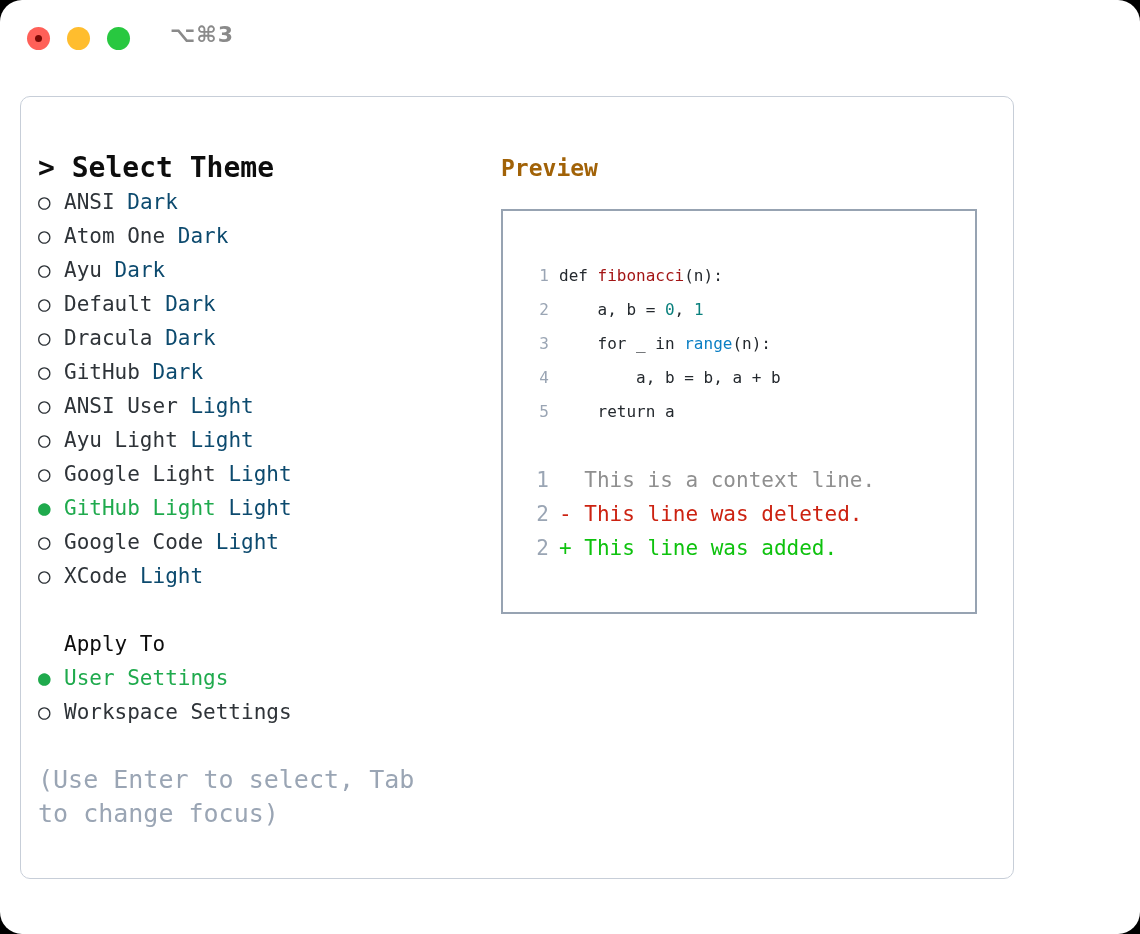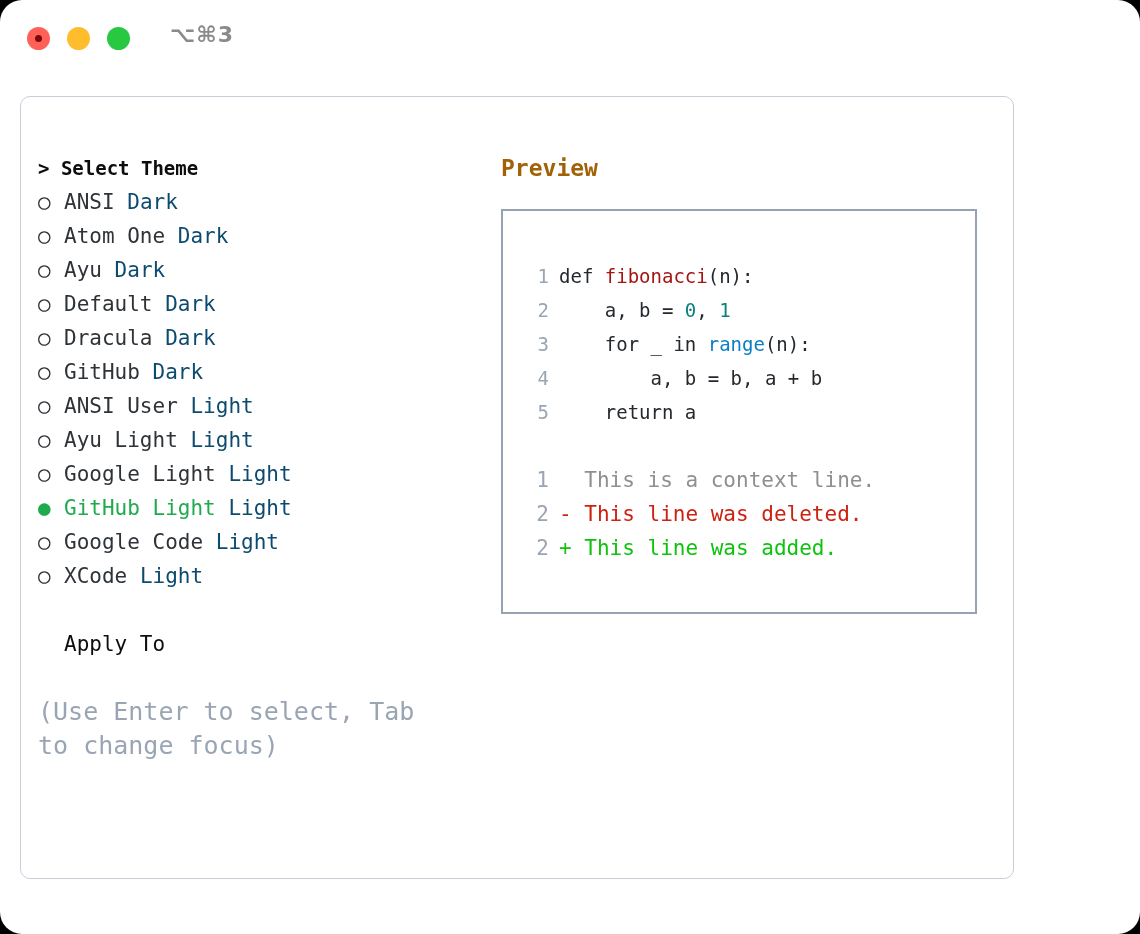--- a/index.html
+++ b/index.html
@@ -83,21 +83,21 @@
 
   
   .left-col {
     position: absolute;
     left: 17px;
     top: 54px;
     width: 460px;
   }
 
   .list-title {
-    font-size: 19px;
+    font-size: 28px;
     font-weight: bold;
     color: #0d0d0d;
     line-height: 34px;
     white-space: pre;
   }
 
   .theme-row {
     font-size: 21px;
     line-height: 34px;
     color: #2e3338;
@@ -153,21 +153,21 @@
     width: 476px;
     height: 405px;
     border: 2px solid #97a3b2;
     box-sizing: border-box;
     background: #ffffff;
     padding-top: 48px;
     padding-left: 18px;
   }
 
   .code-line {
-    font-size: 19px;
+    font-size: 16px;
     line-height: 34px;
     white-space: pre;
     color: #24292e;
   }
   .lineno {
     display: inline-block;
     width: 28px;
     text-align: right;
     color: #9aa5b4;
   }
@@ -211,20 +211,24 @@
           <div class="theme-row"><span class="marker">○</span><span class="label">Ayu Light</span> <span class="tag">Light</span></div>
           <div class="theme-row"><span class="marker">○</span><span class="label">Google Light</span> <span class="tag">Light</span></div>
           <div class="theme-row selected"><span class="marker">●</span><span class="label">GitHub Light</span> <span class="tag">Light</span></div>
           <div class="theme-row"><span class="marker">○</span><span class="label">Google Code</span> <span class="tag">Light</span></div>
           <div class="theme-row"><span class="marker">○</span><span class="label">XCode</span> <span class="tag">Light</span></div>
         </div>
 
       <div class="spacer-sm"></div>
 
       <div class="apply-title">Apply To</div>
+      <div id="apply-rows">
+          <div class="theme-row selected"><span class="marker">●</span><span class="label">User Settings</span></div>
+          <div class="theme-row"><span class="marker">○</span><span class="label">Workspace Settings</span></div>
+        </div>
 
       <div class="hint">(Use Enter to select, Tab to change focus)</div>
     </div>
 
     <div class="right-col">
       <div class="preview-title">Preview</div>
       <div class="preview-box">
         <div id="code-block">
             <div class="code-line"><span class="lineno">1</span><span class="code-body"><span class="tok-plain">def </span><span class="tok-fn">fibonacci</span><span class="tok-plain">(n):</span></span></div>
             <div class="code-line"><span class="lineno">2</span><span class="code-body"><span class="tok-plain">    a, b = </span><span class="tok-num">0</span><span class="tok-plain">, </span><span class="tok-num">1</span></span></div>

